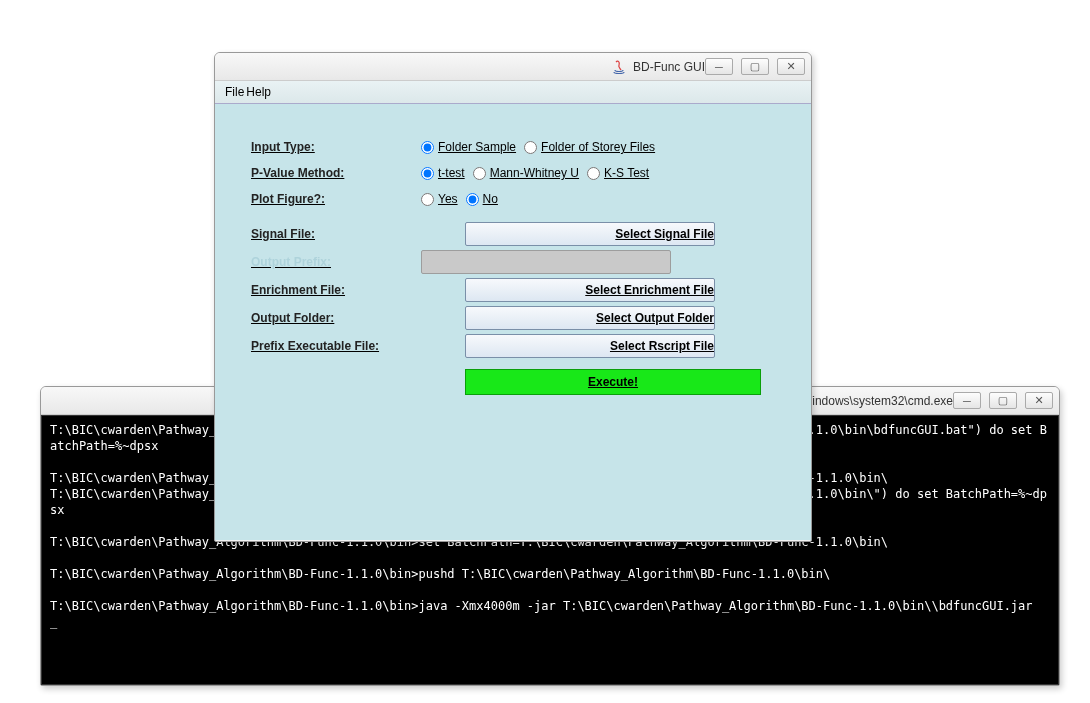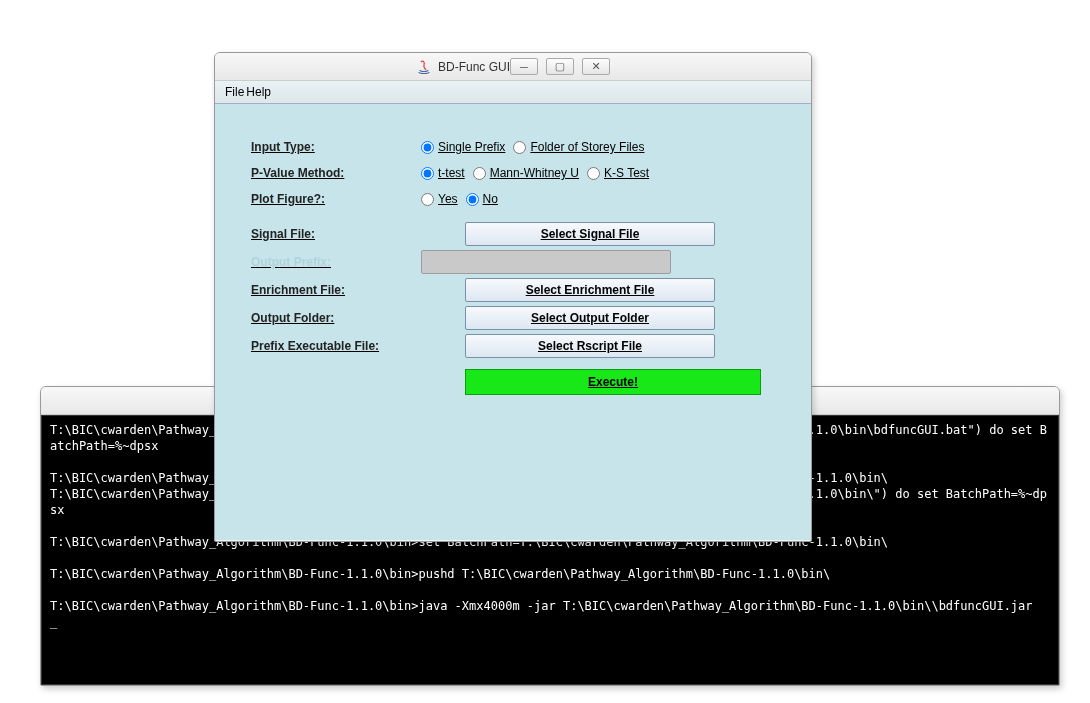--- a/index.html
+++ b/index.html
@@ -14,21 +14,21 @@
   .window {
     position: absolute;
     border: 1px solid #999;
     border-radius: 6px 6px 2px 2px;
     background: #f5f5f5;
     box-shadow: 2px 3px 6px rgba(0,0,0,0.2);
   }
   .titlebar {
     display: flex;
     align-items: center;
-    justify-content: center;
+    justify-content: flex-end;
     height: 28px;
     padding: 0 6px;
     background: linear-gradient(#f8f8f8,#e8e8e8);
     border-bottom: 1px solid #ccc;
     border-radius: 5px 5px 0 0;
   }
   .titlebar .left { display: flex; align-items: center; gap: 6px; }
   .titlebar .ico { width: 16px; height: 16px; display: flex; align-items:center; justify-content:center; font-size:11px; }
   .title-text { font-size: 12px; color: #333; }
   .winbtns { display: flex; gap: 8px; }
@@ -83,21 +83,21 @@
   }
   .radiogroup { display: flex; align-items: center; gap: 8px; }
   .radio-option { display: flex; align-items: center; gap: 4px; }
   .radio-option input { width:13px; height:13px; }
   .btn-select {
     width: 250px; height: 24px;
     background: linear-gradient(#f7f9fc, #dde7f2);
     border: 1px solid #7a8fa8;
     border-radius: 2px;
     font-size: 12px; font-weight: bold;
-    text-align: center;
+    text-align: right;
     cursor: default;
   }
   .btn-row {
     display: flex; align-items: center; height: 28px; gap: 44px;
   }
   .disabled-row { display:flex; align-items:center; height:28px; }
   .disabled-label { width:170px; font-weight:bold; color: rgba(0,90,120,0.12); }
   .disabled-btn {
     width:250px; height:24px;
     background:#c9c9c9; border:1px solid #9d9d9d; border-radius:2px;
@@ -166,21 +166,21 @@
     <span class="menu-item">File</span>
     <span class="menu-item">Help</span>
   </div>
   <div class="gui-body">
 
     <div class="form-row">
       <span class="form-label">Input Type:</span>
       <div class="radiogroup">
         <label class="radio-option">
             <input type="radio" name="r1" checked="" style="">
-            <span>Single Prefix</span>
+            <span>Folder Sample</span>
           </label>
         <label class="radio-option">
             <input type="radio" name="r1" style="">
             <span>Folder of Storey Files</span>
           </label>
       </div>
     </div>
 
     <div class="form-row">
       <span class="form-label">P-Value Method:</span>

